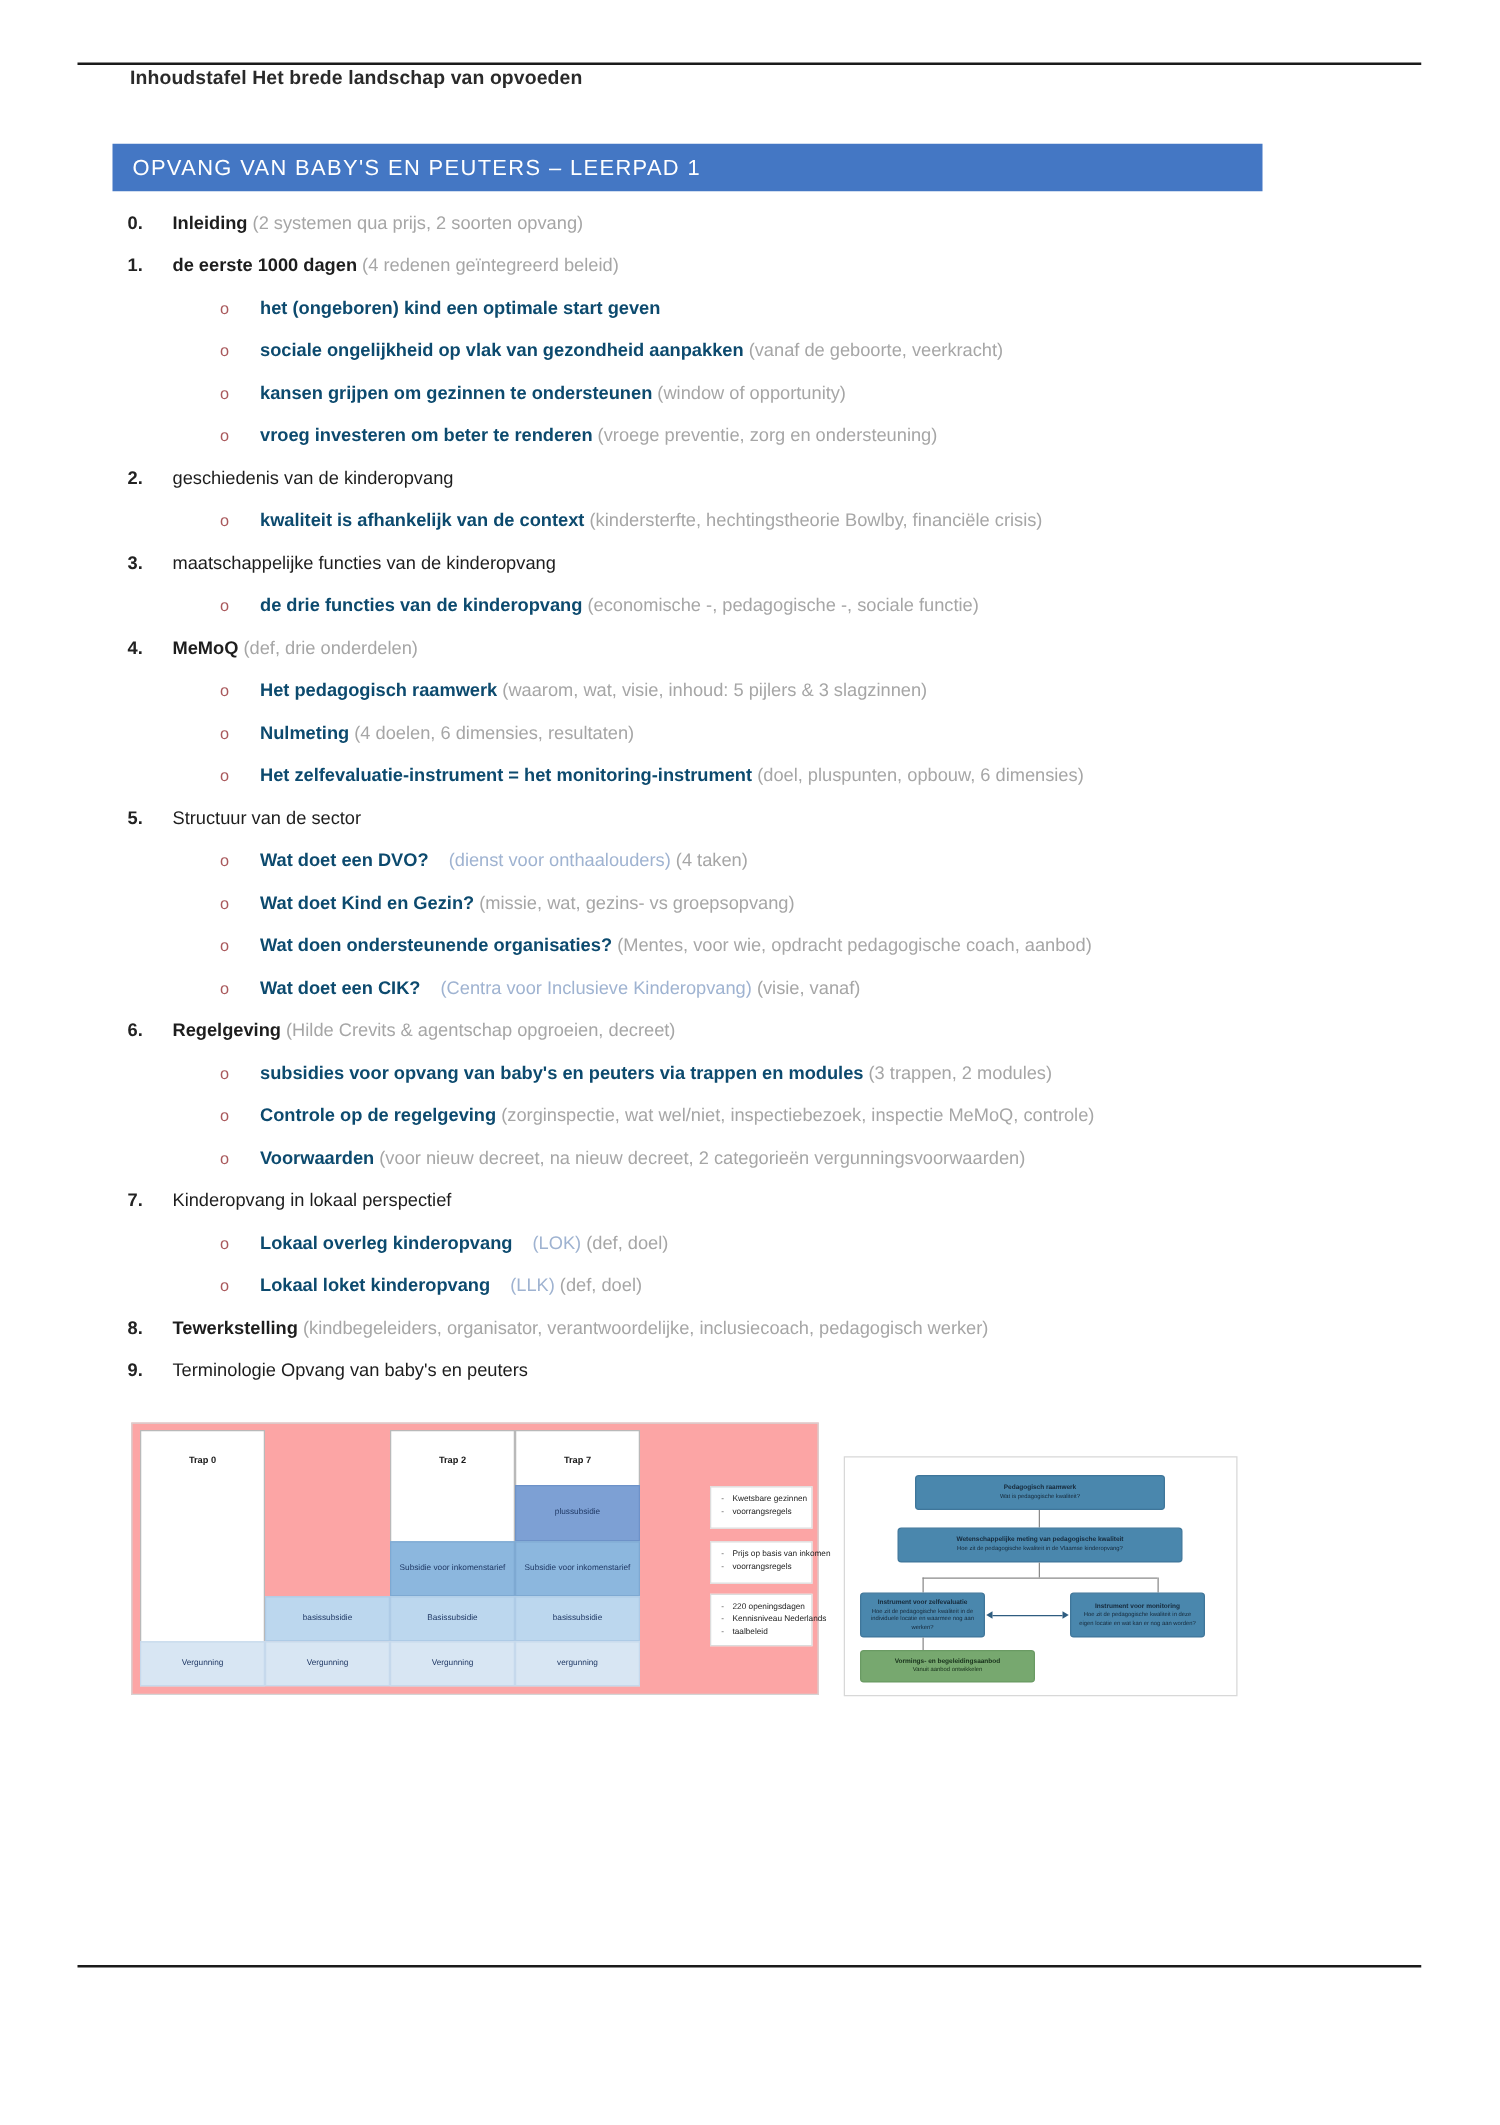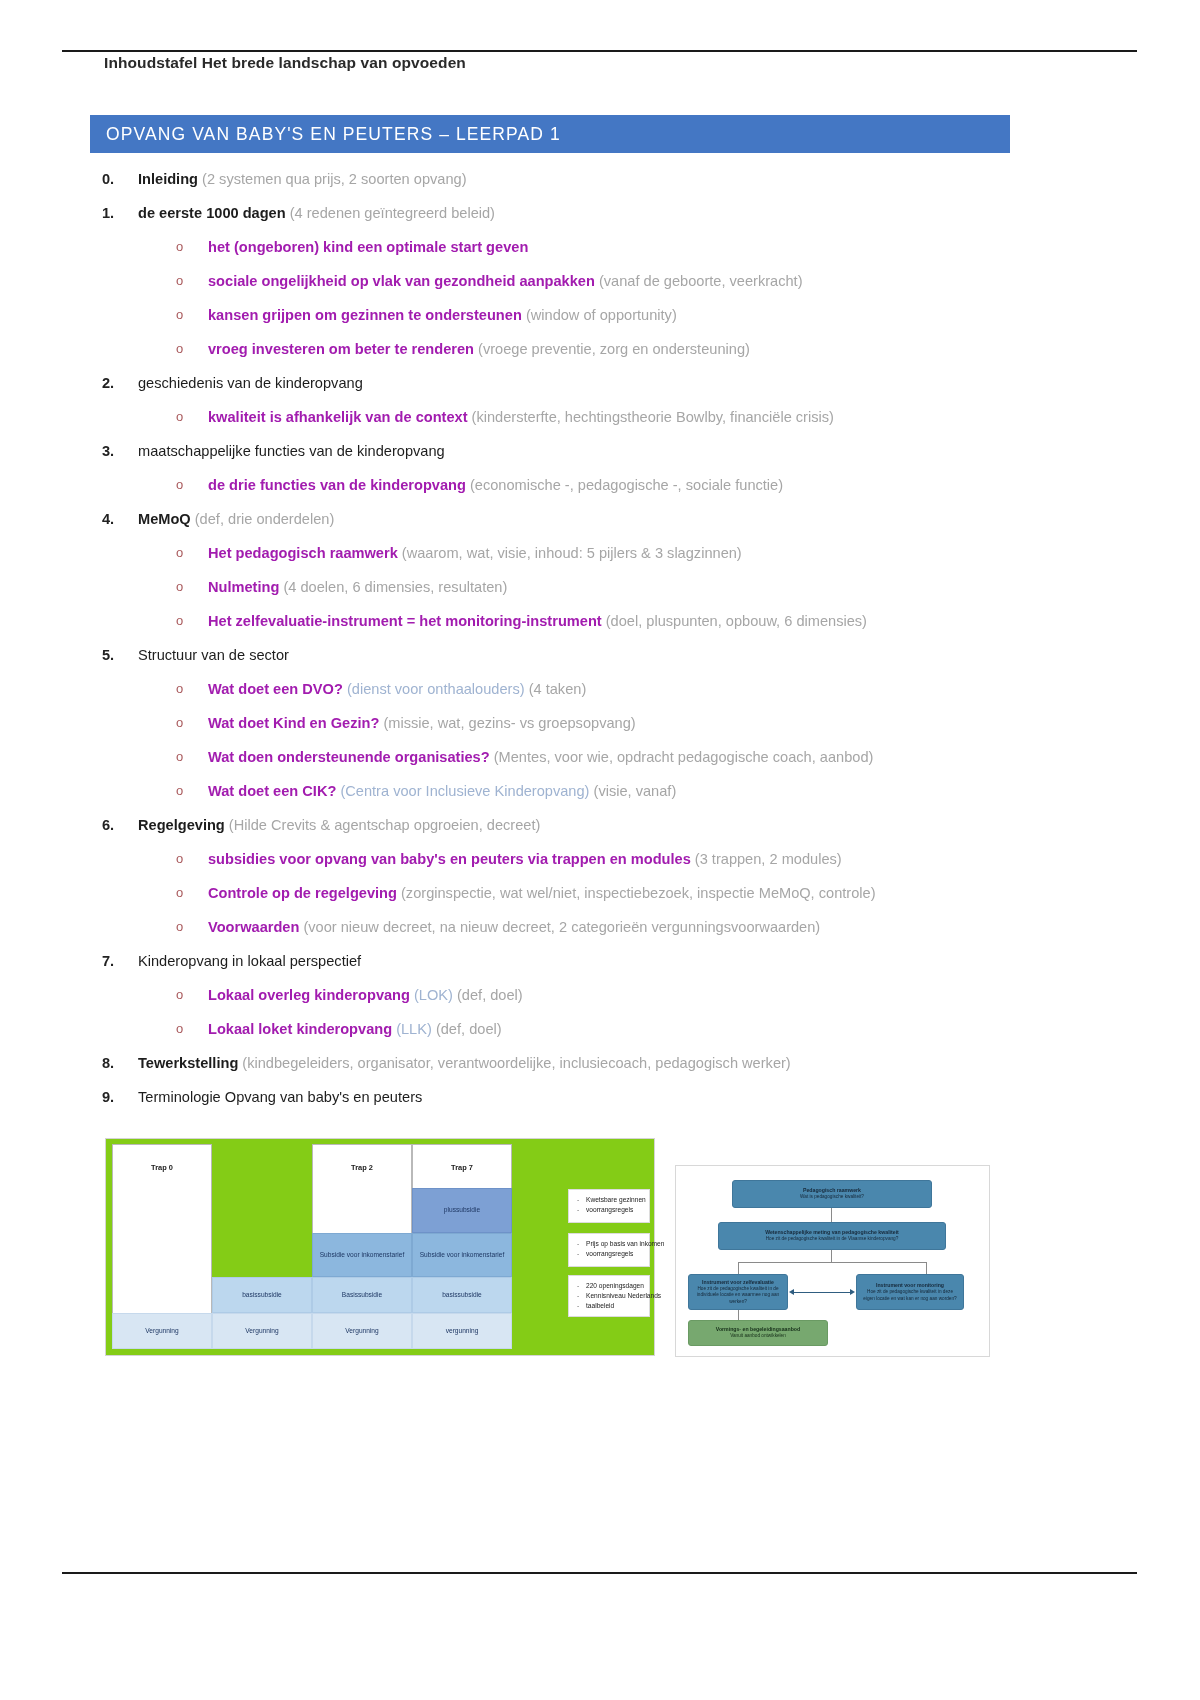--- a/index.html
+++ b/index.html
@@ -52,29 +52,29 @@
   .lvl1.plain .head{font-weight:normal;color:#1d1d1d;}
 
   .lvl2{
     position:relative;display:block;min-height:34px;
     padding-left:118px;font-size:14.6px;line-height:34px;white-space:nowrap;
   }
   .lvl2 .marker{
     position:absolute;left:86px;top:0;
     color:#a9595c;font-size:13px;font-weight:normal;
   }
-  .lvl2 .head{font-weight:bold;color:#a21caf;}
+  .lvl2 .head{font-weight:bold;color:#0c4a6e;}
   .note{color:#a6a6a6;font-weight:normal;}
-  .note-blue{color:#9fb3d1;font-weight:normal;}
+  .note-blue{color:#9fb3d1;font-weight:normal;margin-left:12px;}
 
   
   .fig-left{
     position:absolute;left:105px;top:1138px;
     width:550px;height:218px;
-    border:1px solid #d4d4d4;background:#84cc16;
+    border:1px solid #d4d4d4;background:#fca5a5;
     box-sizing:border-box;
   }
   .tbl{
     position:absolute;left:6px;top:5px;width:446px;height:205px;
   }
   .col{
     position:absolute;top:0;width:100px;height:205px;
     border:1px solid #b9b9b9;box-sizing:border-box;background:#fff;
   }
   .c0{left:0;}

